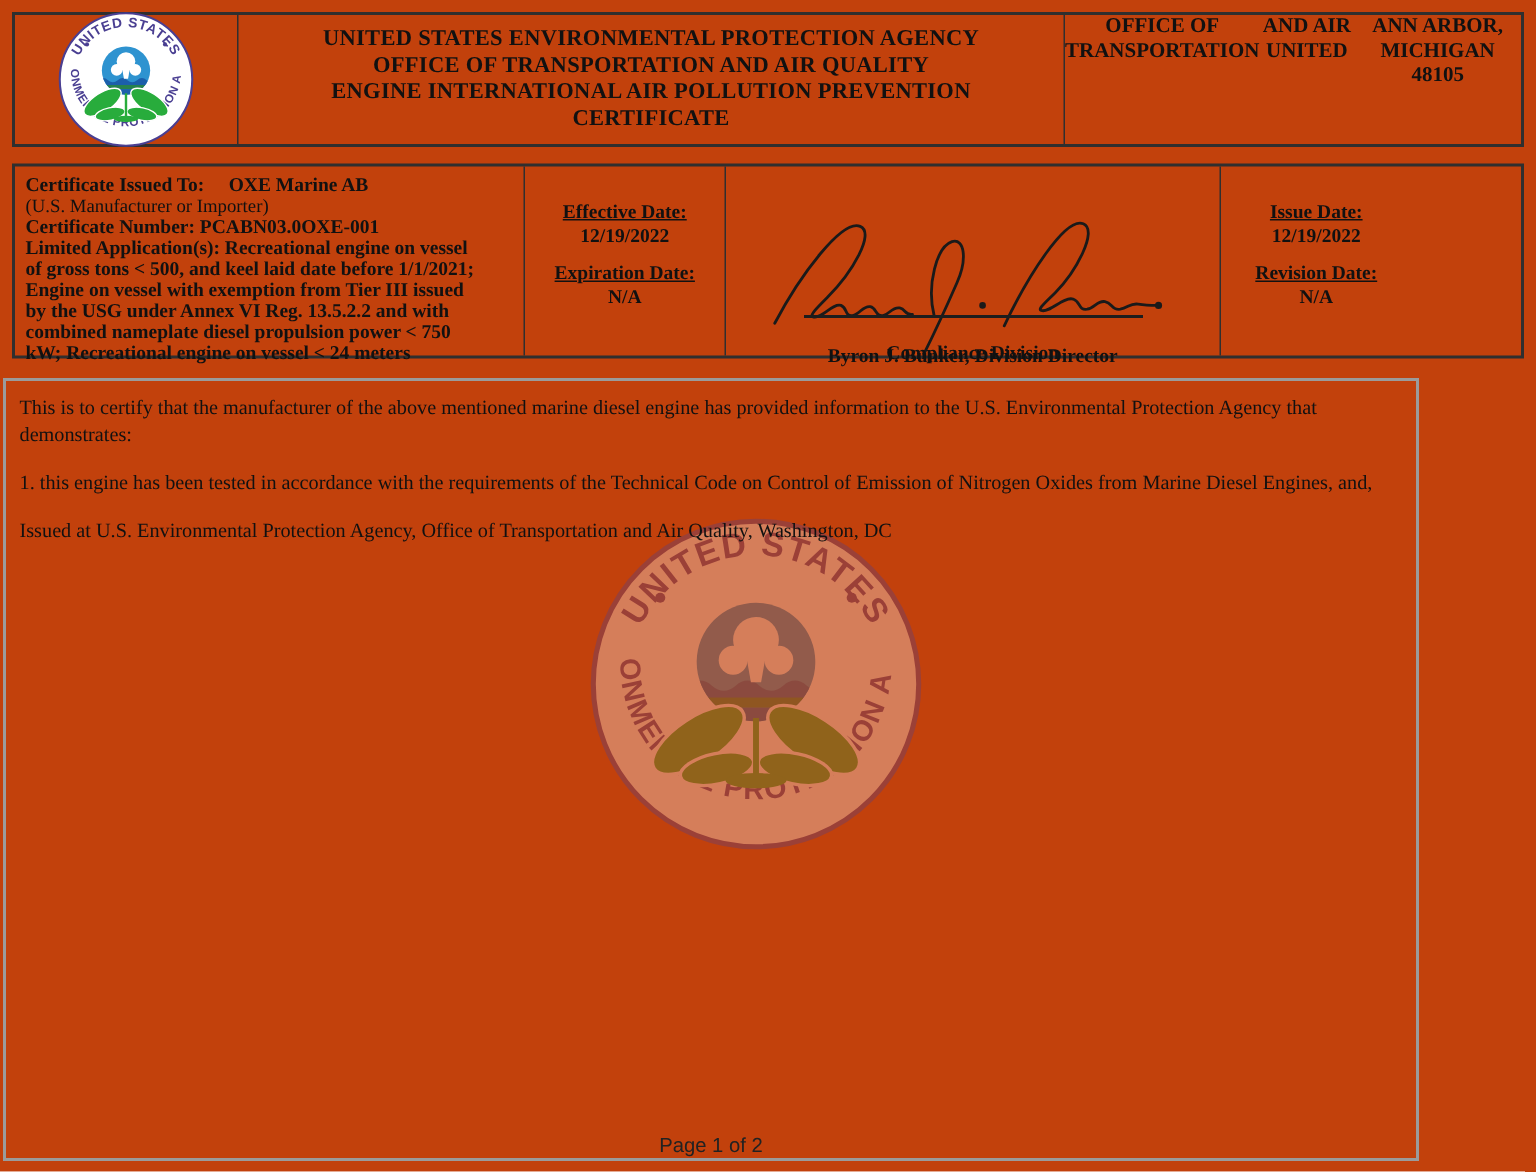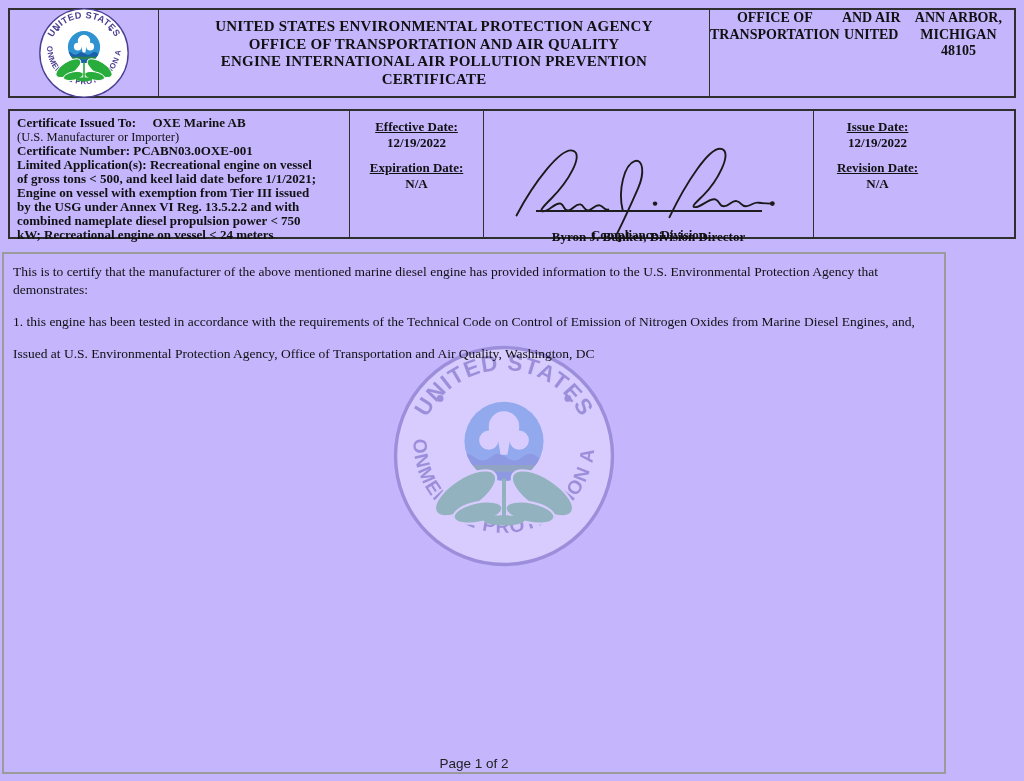--- a/index.html
+++ b/index.html
@@ -1,17 +1,17 @@
 <!DOCTYPE html>
 <html><head>
 <meta charset="utf-8">
 <style>
   html,body { margin:0; padding:0; background:#ffffff; }
   .page {
-    position:relative; width:1024px; height:781px; background:#c4b5fd;
+    position:relative; width:1024px; height:781px; background:#c2410c;
     font-family:"Liberation Serif", serif; color:#111; overflow:hidden;
   }
 
   
   .header-row {
     position:absolute; left:8px; top:8px; width:1008px; height:90px;
     border:2px solid #2f2f2f; box-sizing:border-box; display:flex;
   }
   .logo-cell {
     width:149px; border-right:1px solid #2f2f2f; box-sizing:border-box;
@@ -39,21 +39,21 @@
     padding:5px 25px 0 7px; font-weight:bold; line-height:14px;
   }
   .cert-col1 p { margin:0; }
   .issued-line { margin-top:2px; }
   .issued-value { margin-left:13px; }
   .sub-line { font-weight:normal; margin-left:88px; font-size:12.5px; margin-top:1px; }
   .number-line { margin-top:9px; }
   .limited-line { margin-top:9px; }
 
   .cert-col2, .cert-col4 {
-    box-sizing:border-box; text-align:center; padding-top:8px; font-weight:bold;font-family:Liberation Serif, serif;
+    box-sizing:border-box; text-align:center; padding-top:22px; font-weight:bold;font-family:Liberation Serif, serif;
   }
   .cert-col2 { width:134px; border-right:1px solid #2f2f2f; }
   .cert-col4 { width:127px; }
   .date-label { text-decoration:underline; }
   .date-group2 { margin-top:9px; }
 
   .sig-cell {
     width:330px; border-right:1px solid #2f2f2f; box-sizing:border-box;
     position:relative;
   }

